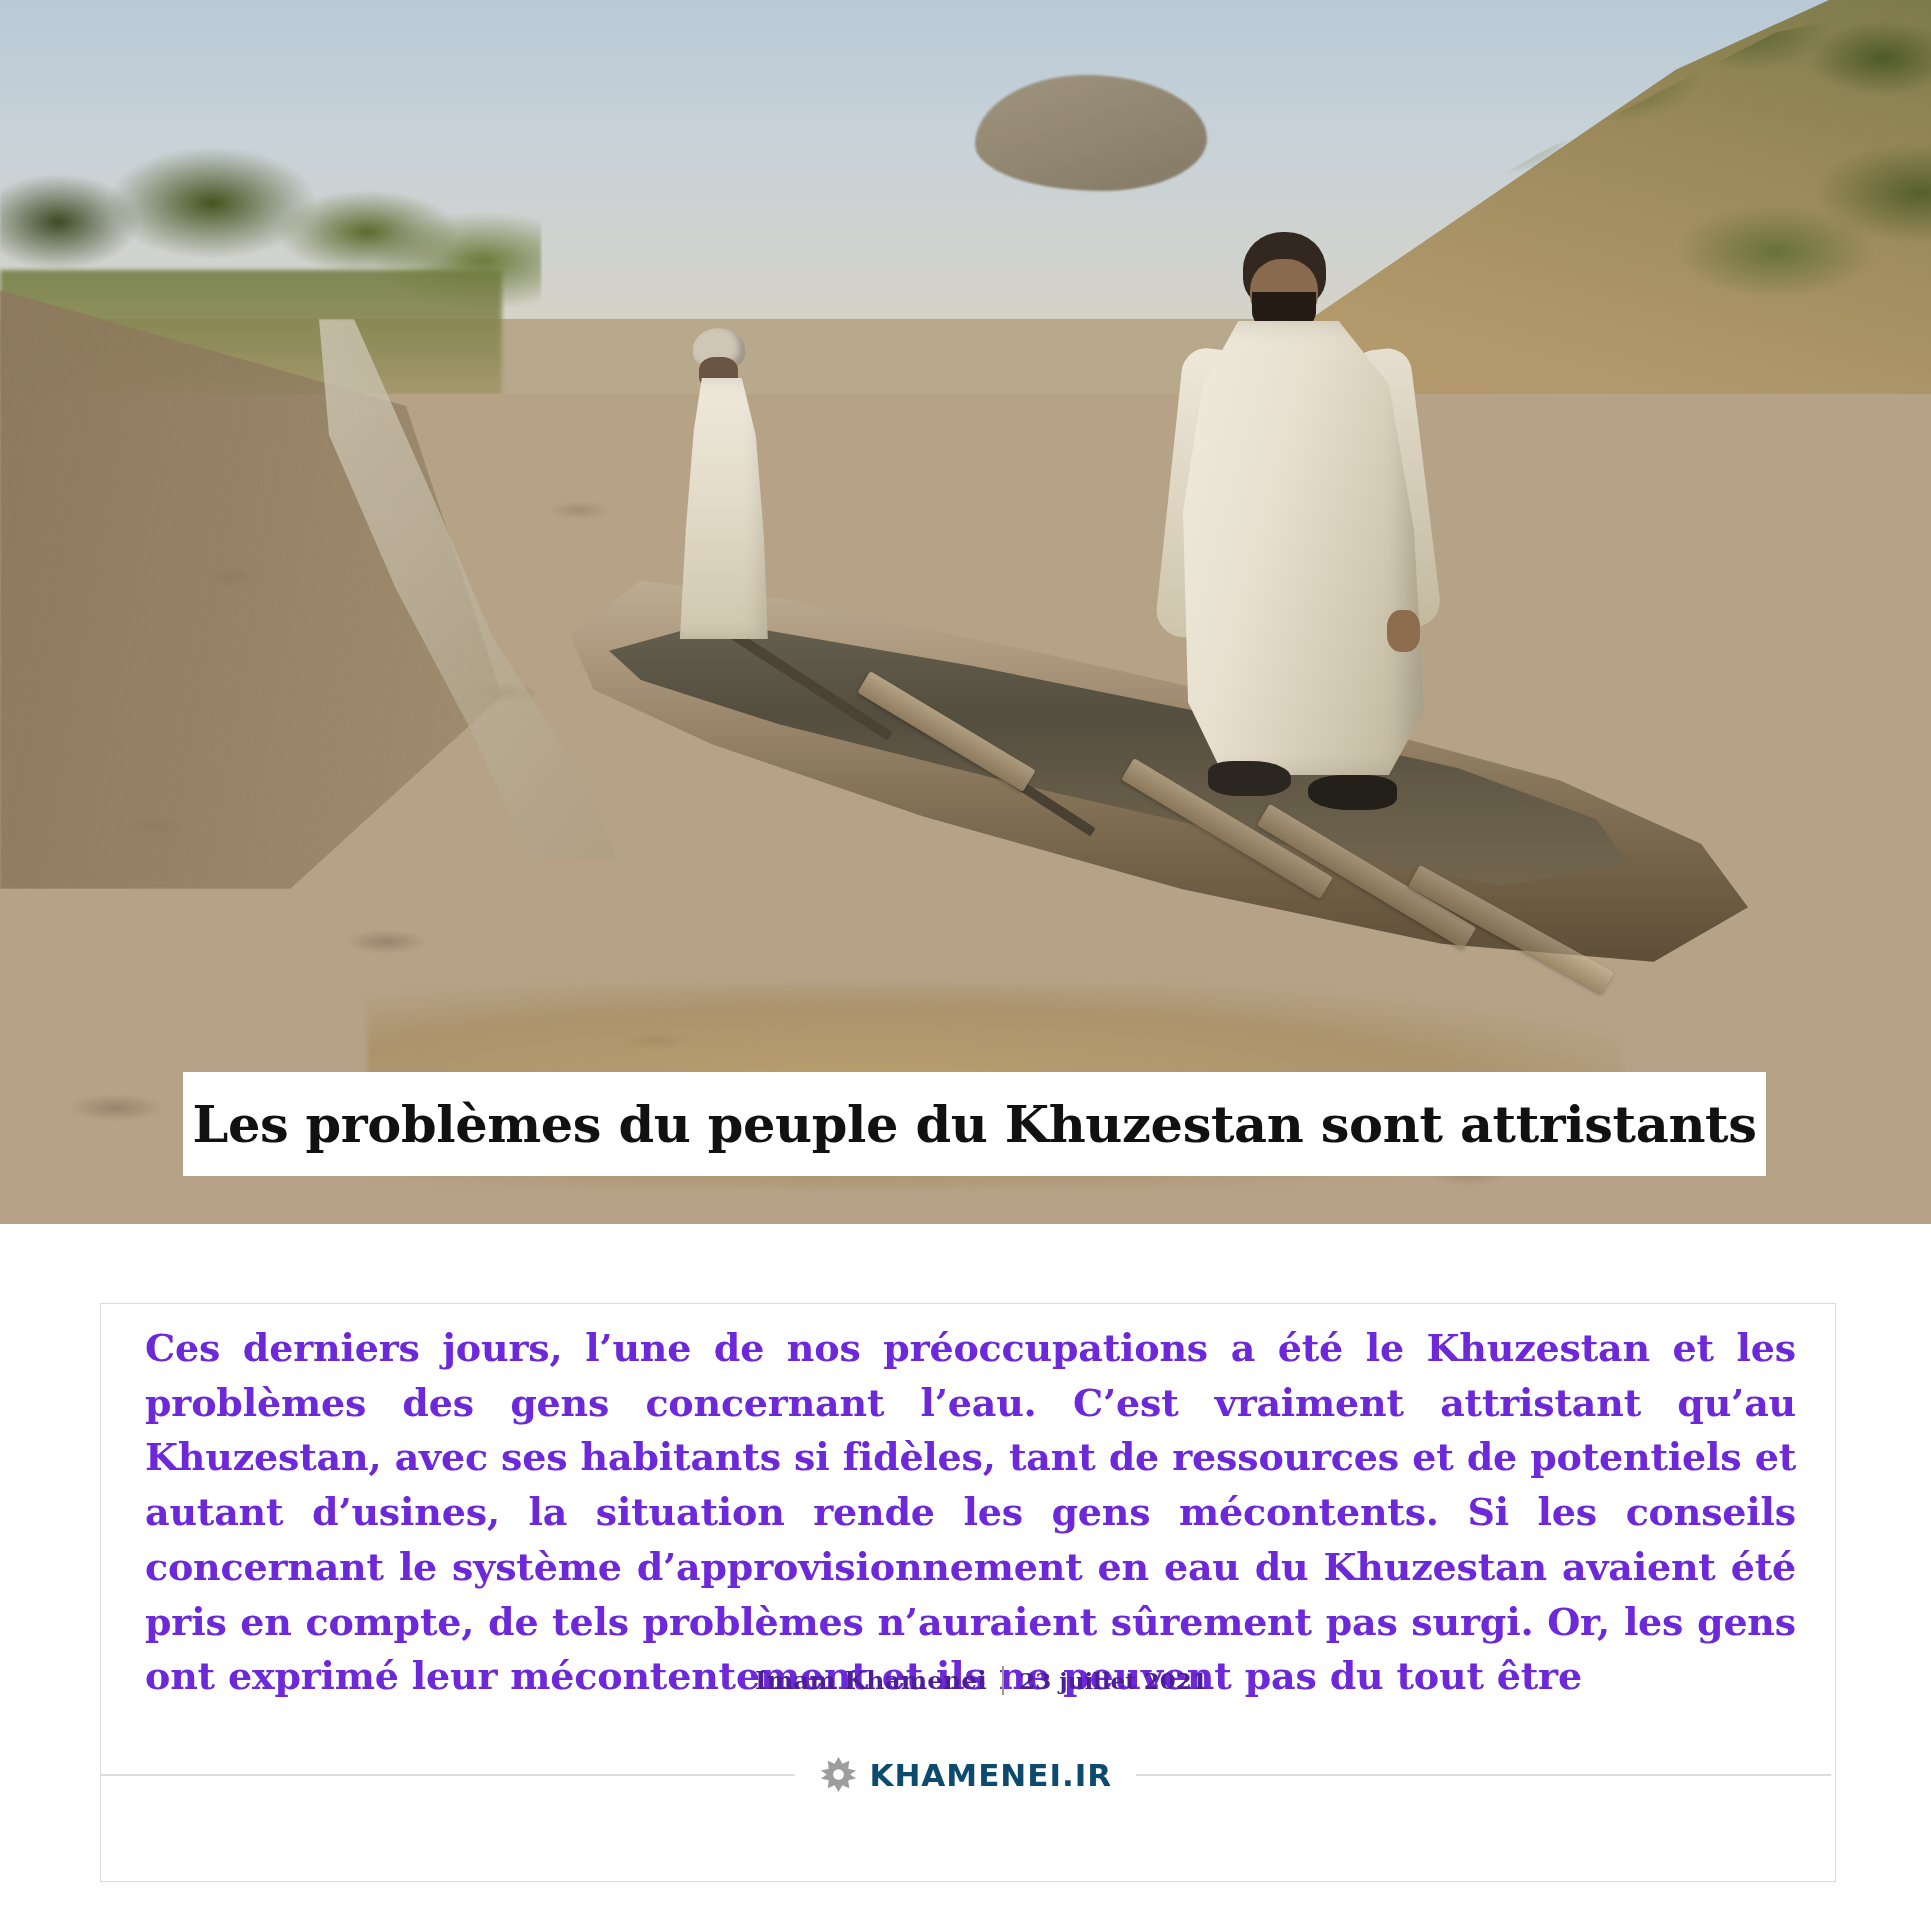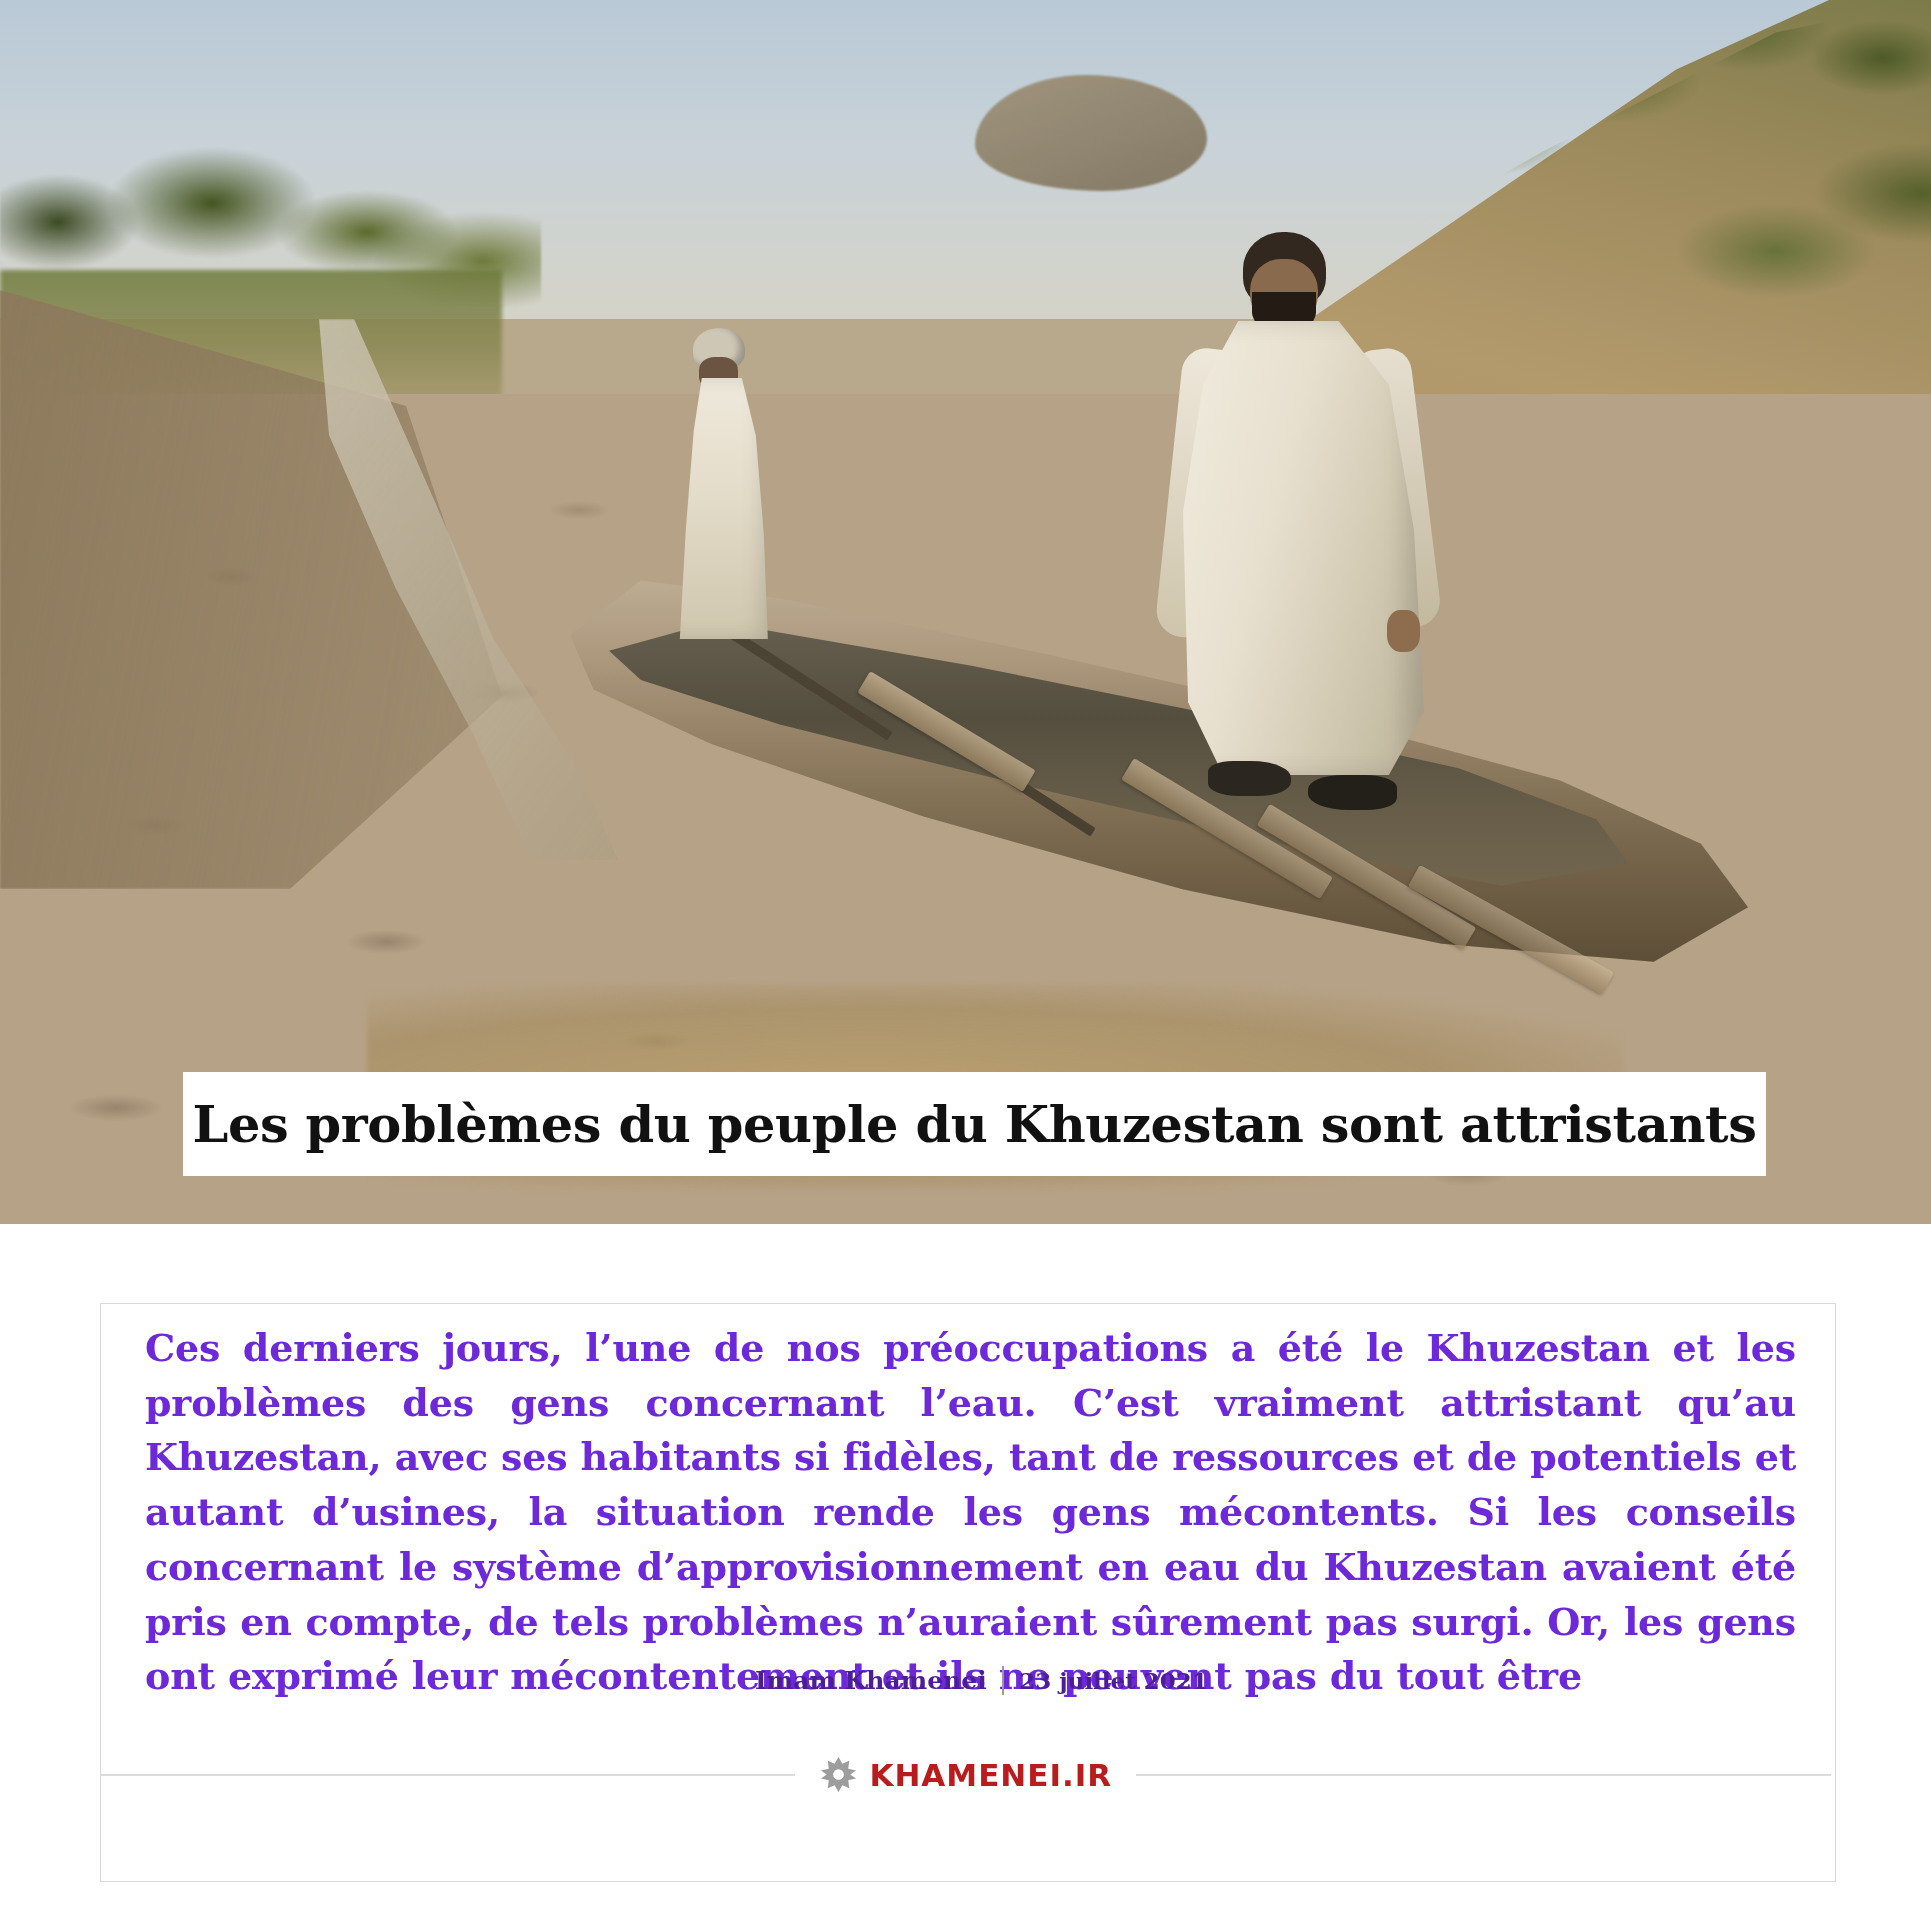--- a/index.html
+++ b/index.html
@@ -324,21 +324,21 @@
     gap: 11.6px;
   }
   .logo-mark {
     width: 39px; height: 39px;
     position: relative;
   }
   .logo-text {
     font-family: "DejaVu Sans", sans-serif;
     font-weight: 700;
     font-size: 31px;
-    color: #b91c1c;
+    color: #0c4a6e;
     letter-spacing: 1px;
   }
   .rule-left, .rule-right {
     position: absolute;
     top: 550px;
     height: 1.9px;
     background: #dcdcdc;
   }
   .rule-left { left: 100px; width: 695px; }
   .rule-right { right: 100px; width: 695px; }

